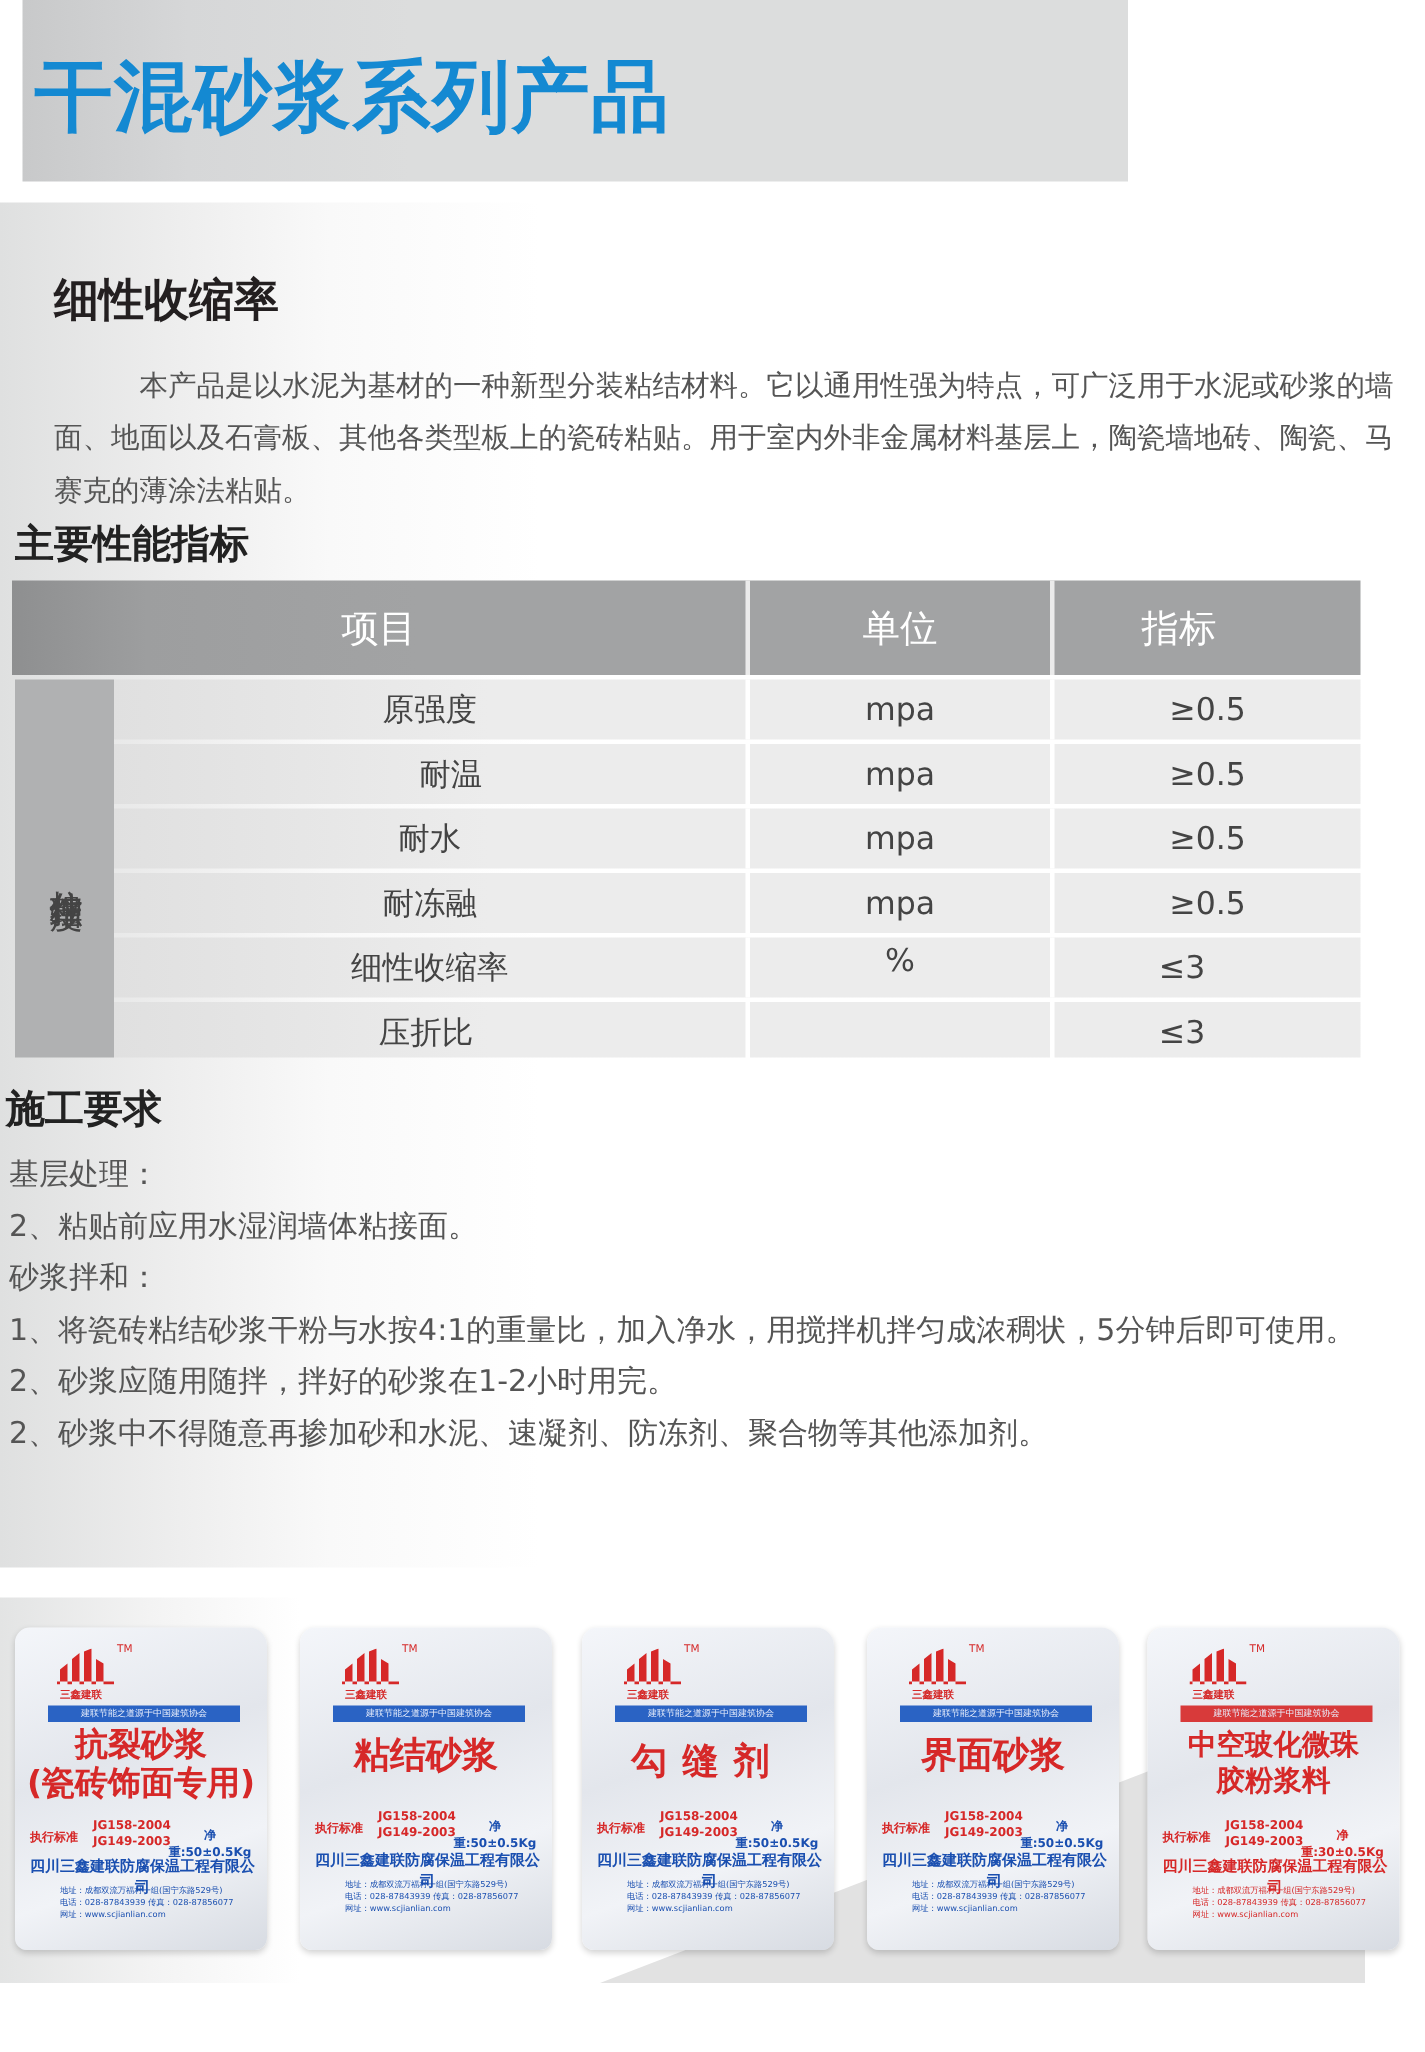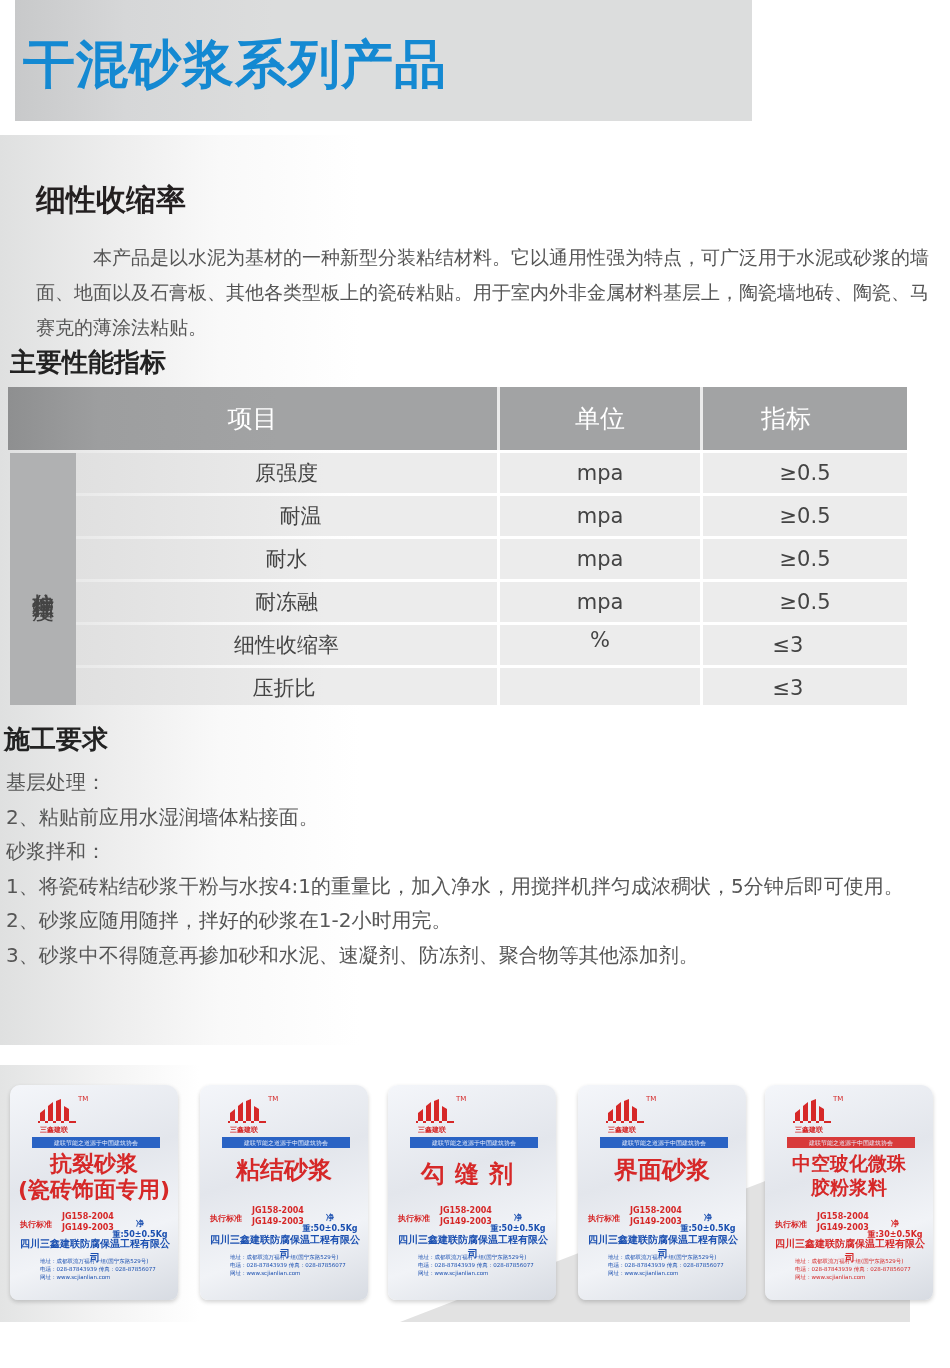--- a/index.html
+++ b/index.html
@@ -184,21 +184,21 @@
 </div>
 
 <h2 class="construct-heading">施工要求</h2>
 
 <div class="construct">
   <div>基层处理：</div>
   <div>2、粘贴前应用水湿润墙体粘接面。</div>
   <div>砂浆拌和：</div>
   <div style="width:900px;">1、将瓷砖粘结砂浆干粉与水按4:1的重量比，加入净水，用搅拌机拌匀成浓稠状，5分钟后即可使用。</div>
   <div>2、砂浆应随用随拌，拌好的砂浆在1-2小时用完。</div>
-  <div>3、砂浆中不得随意再掺加砂和水泥、速凝剂、防冻剂、聚合物等其他添加剂。</div>
+  <div>2、砂浆中不得随意再掺加砂和水泥、速凝剂、防冻剂、聚合物等其他添加剂。</div>
 </div>
 
 <div class="products-bg">
   <div class="diag"></div>
 </div>
 
 <div class="bag" style="left:10px;">
   <svg class="bag-logo" viewBox="0 0 38 24">
       <path d="M2 24 L2 14 L7 10 L7 24 Z M10 24 L10 7 L15 3 L15 24 Z M18 24 L18 2 L23 0 L23 24 Z M26 24 L26 7 L31 10 L31 24 Z M0 24 L38 24 L38 22 L0 22 Z" fill="#d62828"></path>
     </svg>

